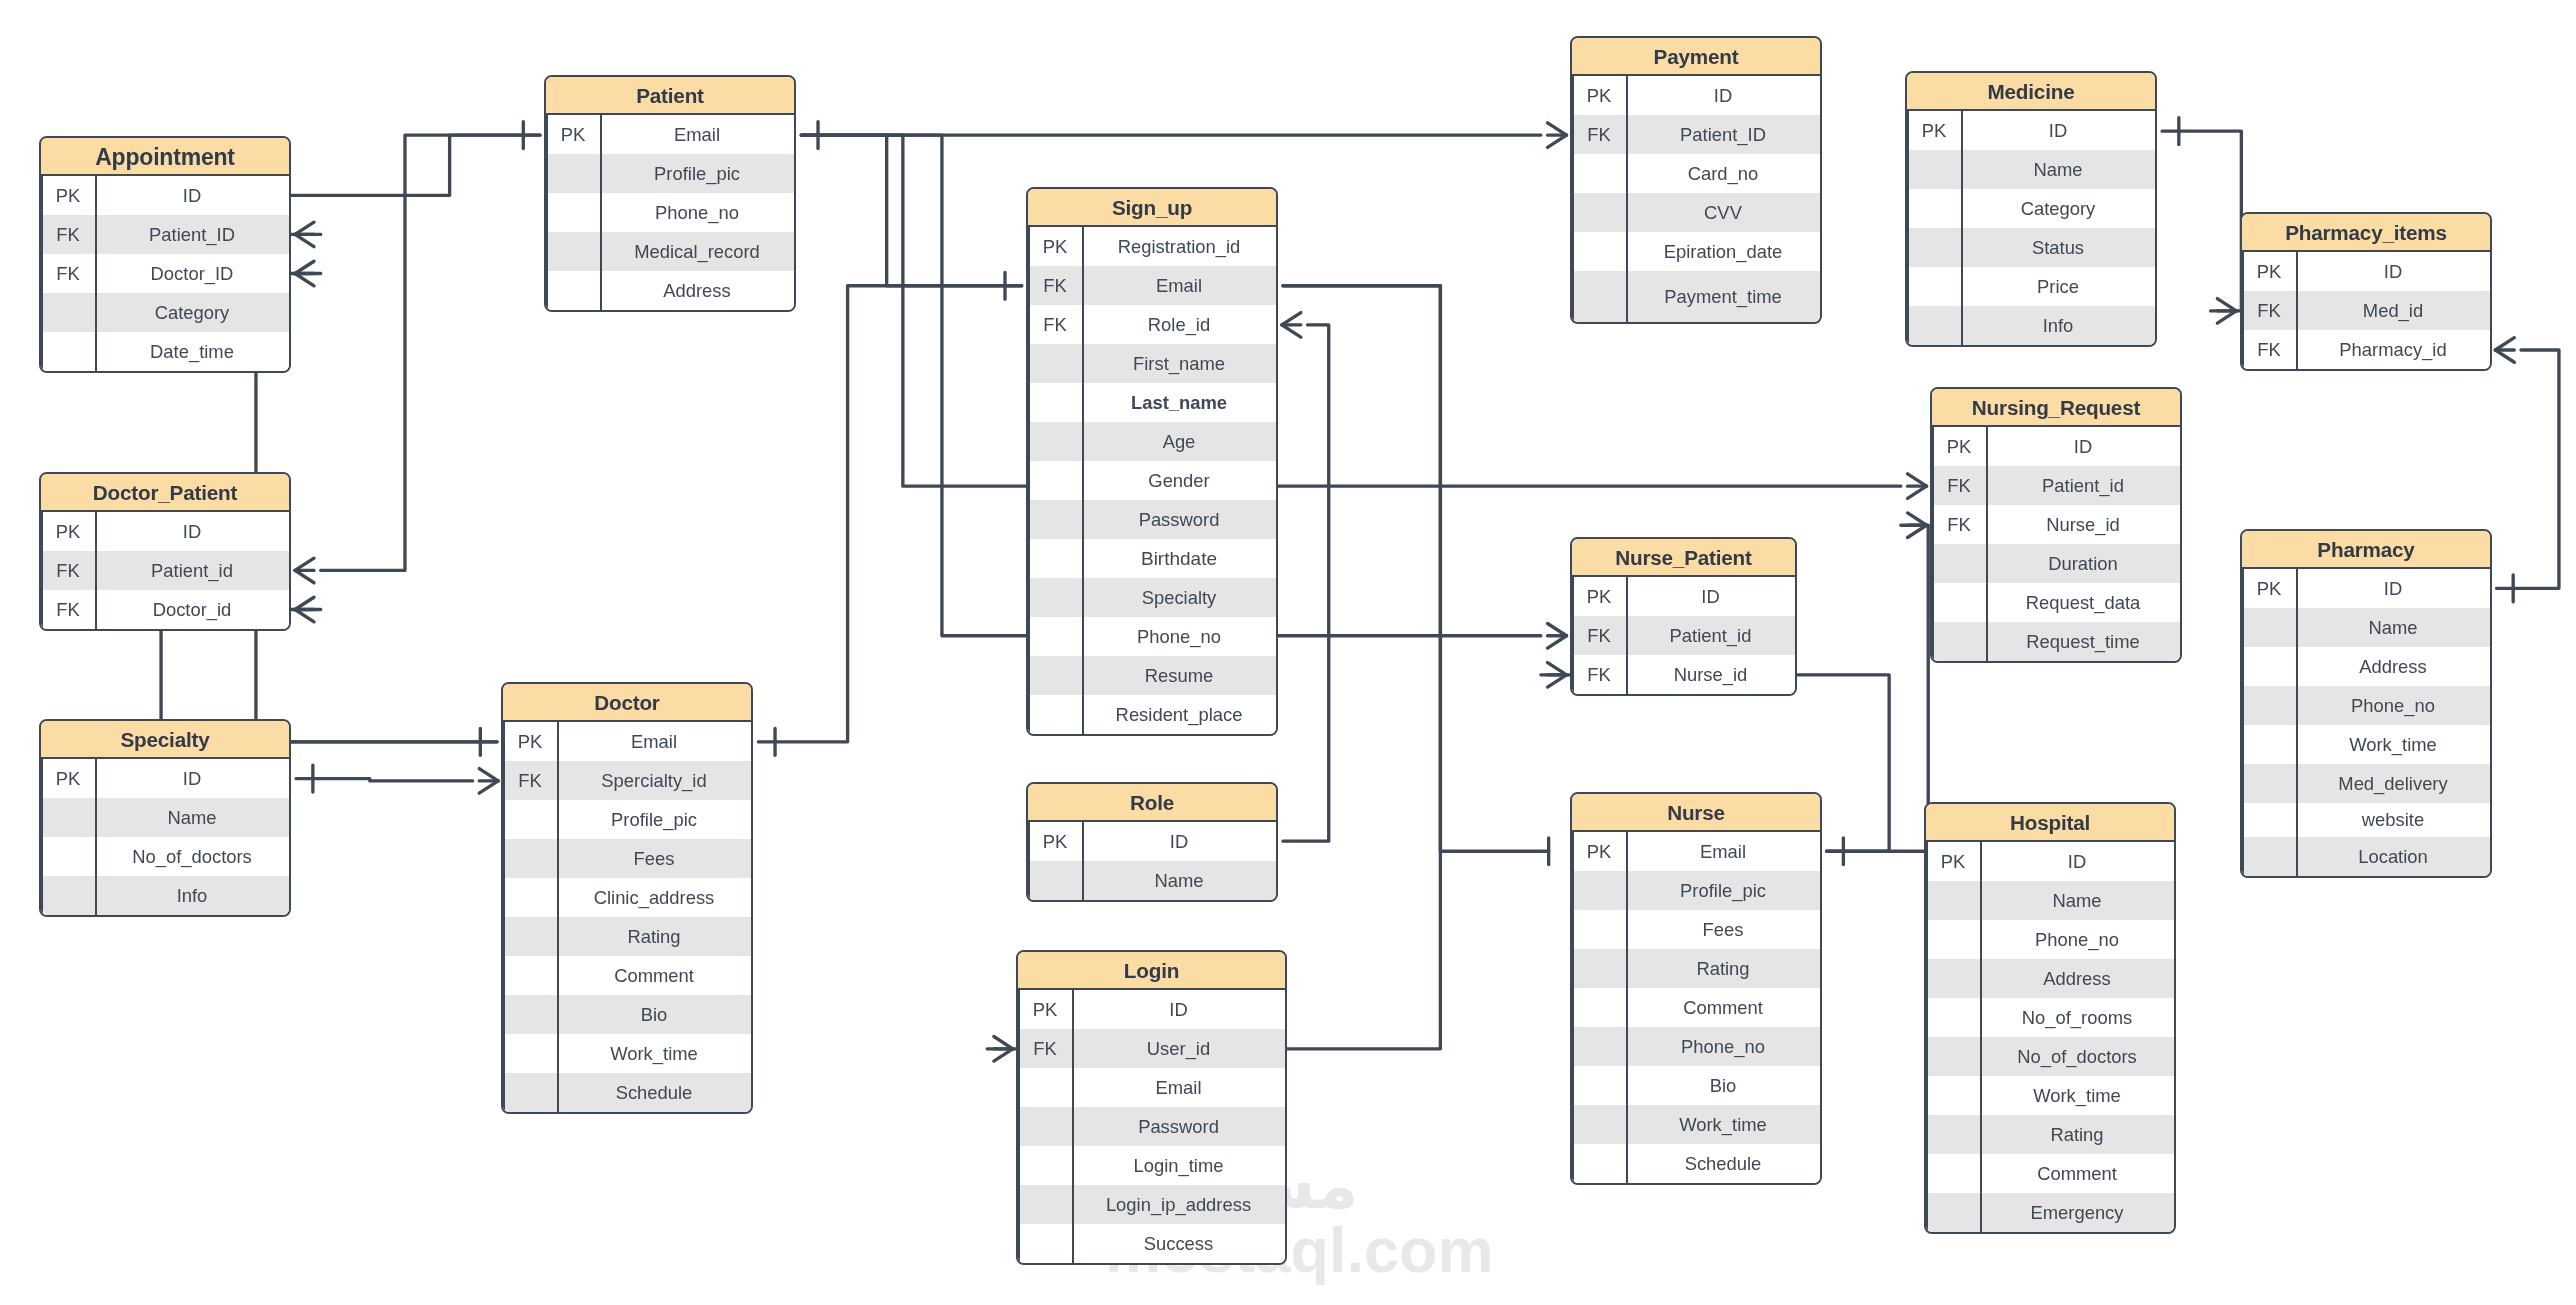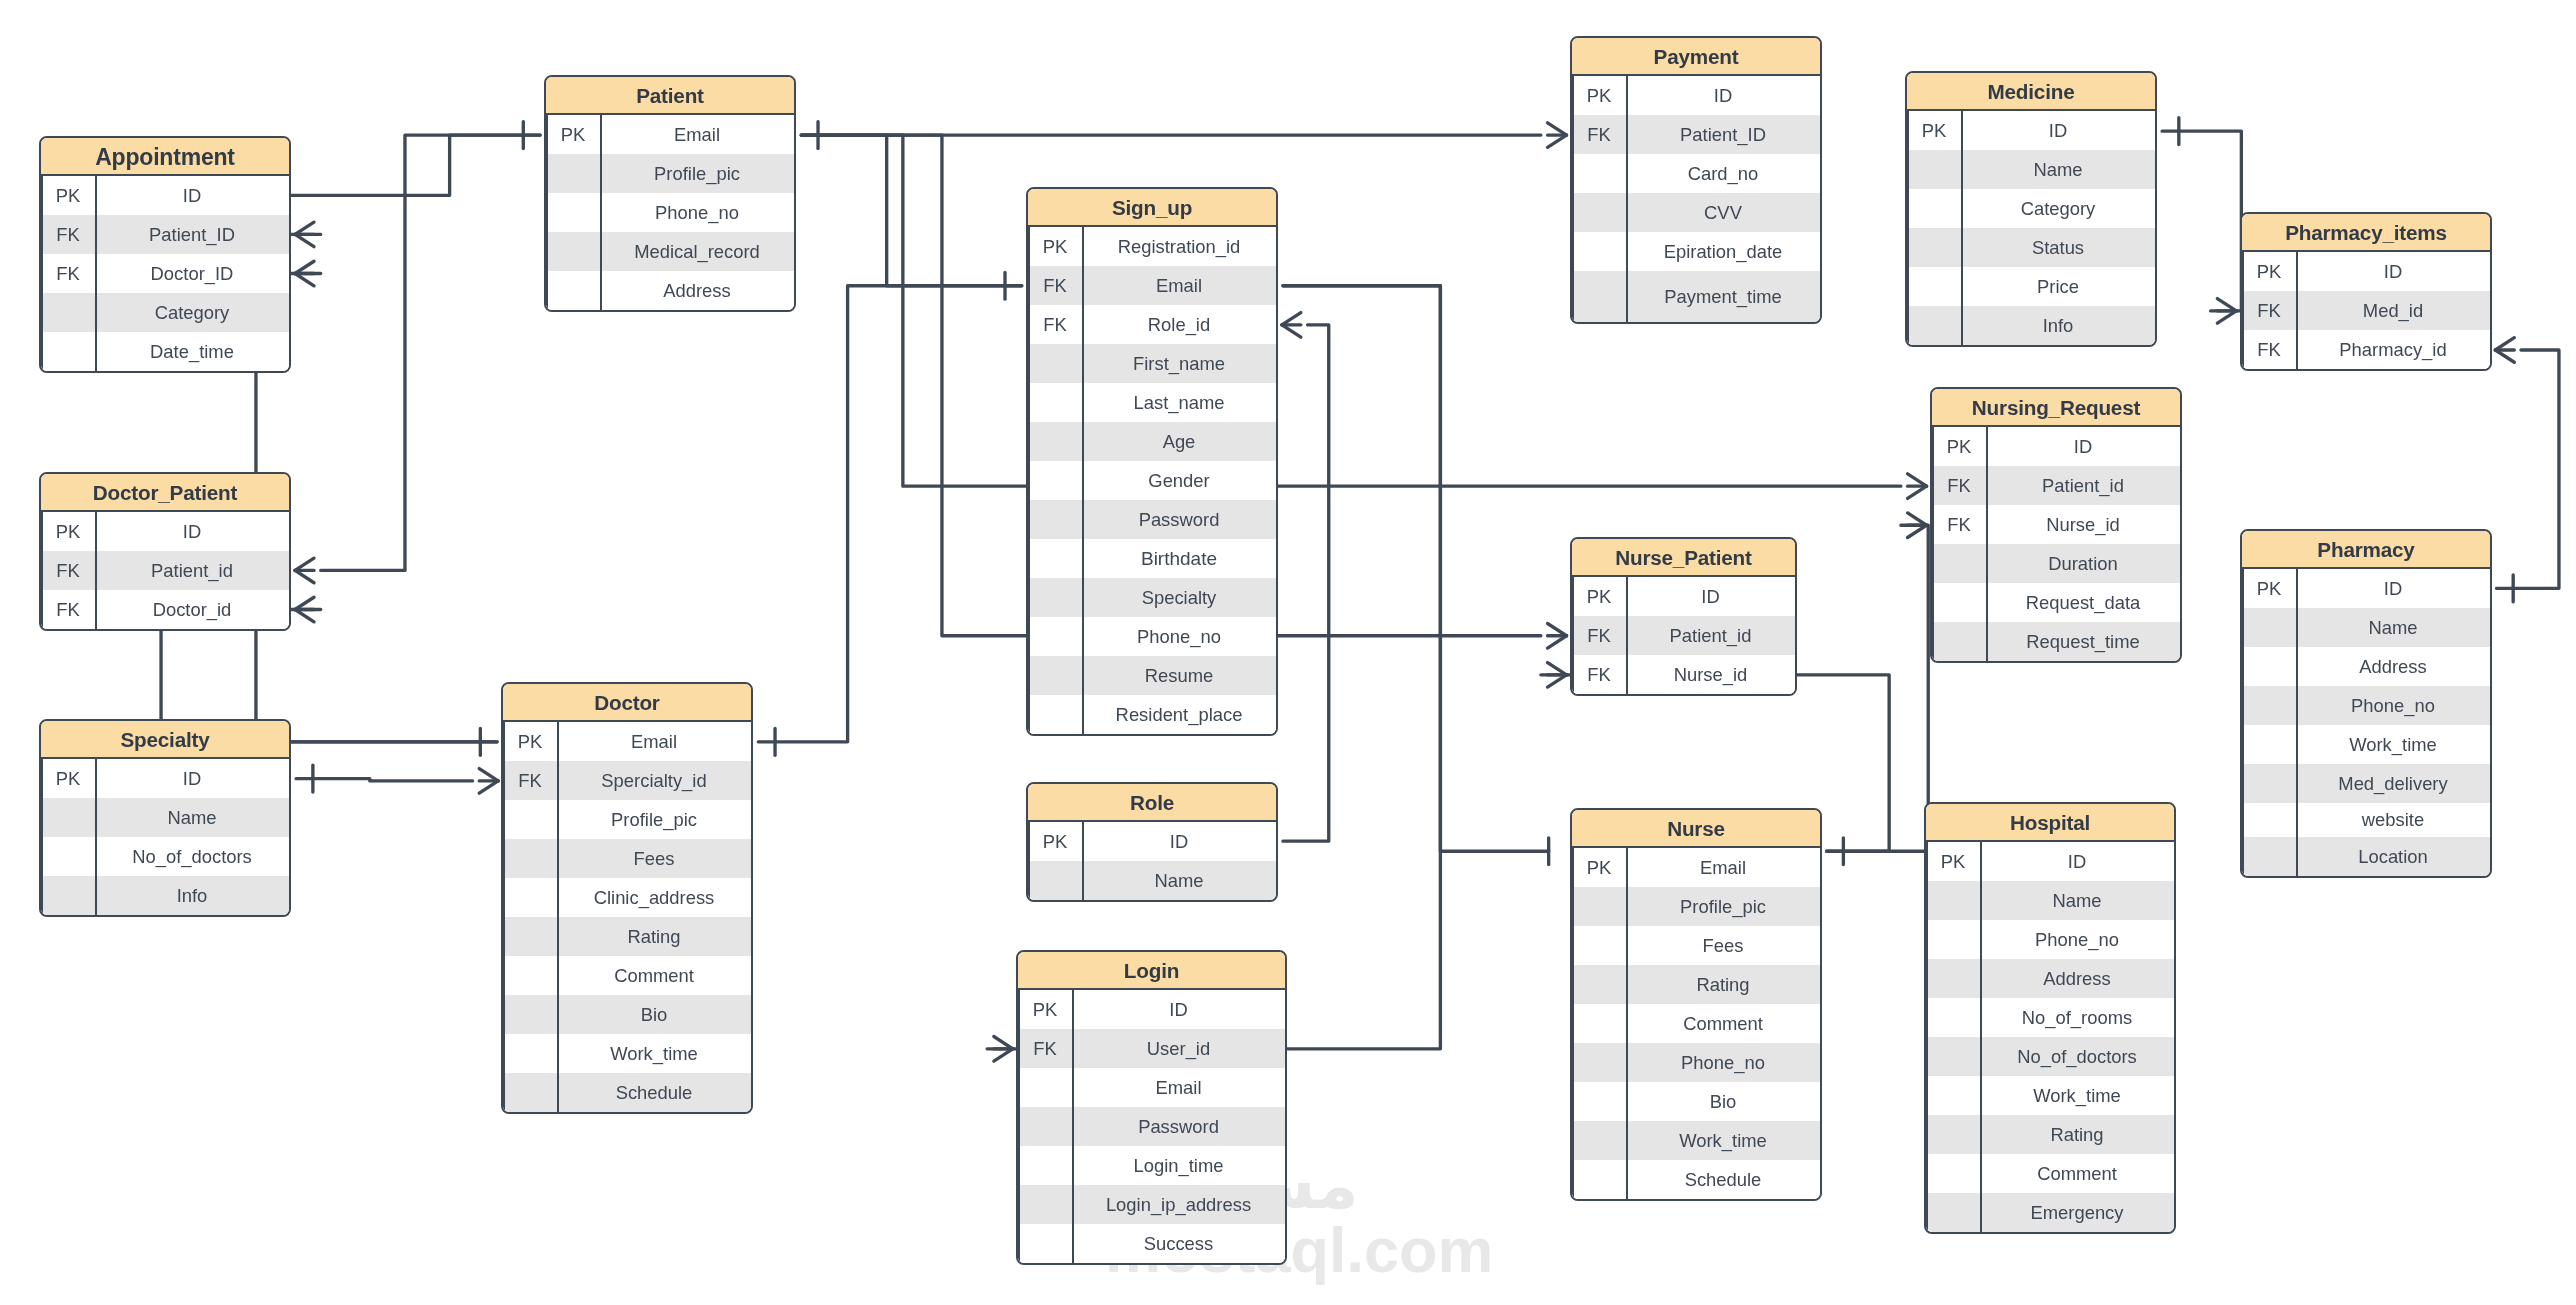--- a/index.html
+++ b/index.html
@@ -303,21 +303,21 @@
             <div class="fld" style="font-size: 18.4px;">Email</div>
           </div>
           <div class="row" style="height: 39px;">
             <div class="key" style="width: 54px; font-size: 18.4px;">FK</div>
             <div class="fld" style="font-size: 18.4px;">Role_id</div>
           </div>
           <div class="row alt" style="height: 39px;">
             <div class="key" style="width: 54px; font-size: 18.4px;"></div>
             <div class="fld" style="font-size: 18.4px;">First_name</div>
           </div>
-          <div class="row" style="height: 39px;">
+          <div class="row" style="height: 39px; font-weight: bold;">
             <div class="key" style="width: 54px; font-size: 18.4px;"></div>
             <div class="fld" style="font-size: 18.4px;">Last_name</div>
           </div>
           <div class="row alt" style="height: 39px;">
             <div class="key" style="width: 54px; font-size: 18.4px;"></div>
             <div class="fld" style="font-size: 18.4px;">Age</div>
           </div>
           <div class="row" style="height: 39px;">
             <div class="key" style="width: 54px; font-size: 18.4px;"></div>
             <div class="fld" style="font-size: 18.4px;">Gender</div>
@@ -561,21 +561,21 @@
           <div class="row alt" style="height: 39px;">
             <div class="key" style="width: 54px; font-size: 18.4px;"></div>
             <div class="fld" style="font-size: 18.4px;">Login_ip_address</div>
           </div>
           <div class="row" style="height: 39px;">
             <div class="key" style="width: 54px; font-size: 18.4px;"></div>
             <div class="fld" style="font-size: 18.4px;">Success</div>
           </div>
         </div>
       </div>
-      <div class="entity" style="left: 1570px; top: 792px; width: 252px; margin-top: 16px;">
+      <div class="entity" style="left: 1570px; top: 792px; width: 252px;">
         <div class="entity-title" style="height: 38px; line-height: 38px; font-size: 20.7px;">Nurse</div>
         <div class="rows" style="--kw: 54px;">
           <div style="position: absolute; top: 0px; bottom: 0px; left: 54px; width: 1.7px; background: rgb(63, 72, 85);"></div>
           <div class="row" style="height: 39px;">
             <div class="key" style="width: 54px; font-size: 18.4px;">PK</div>
             <div class="fld" style="font-size: 18.4px;">Email</div>
           </div>
           <div class="row alt" style="height: 39px;">
             <div class="key" style="width: 54px; font-size: 18.4px;"></div>
             <div class="fld" style="font-size: 18.4px;">Profile_pic</div>

